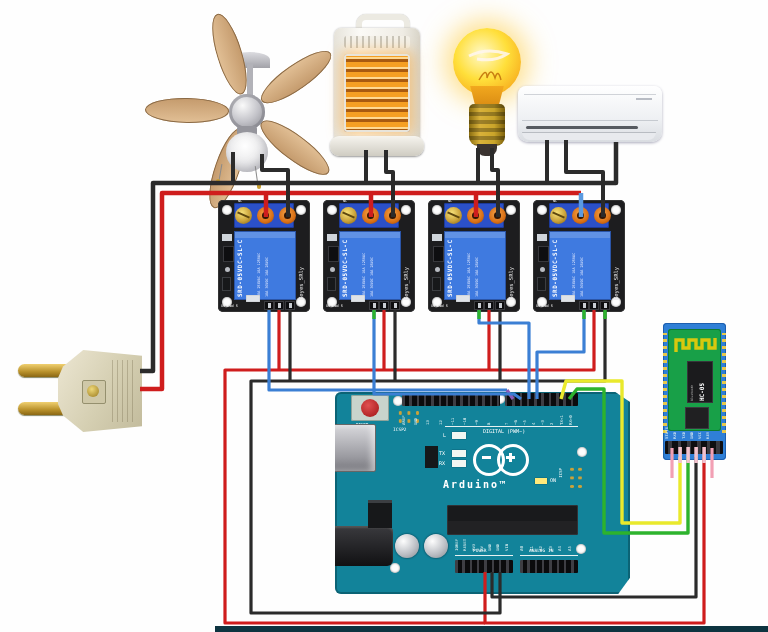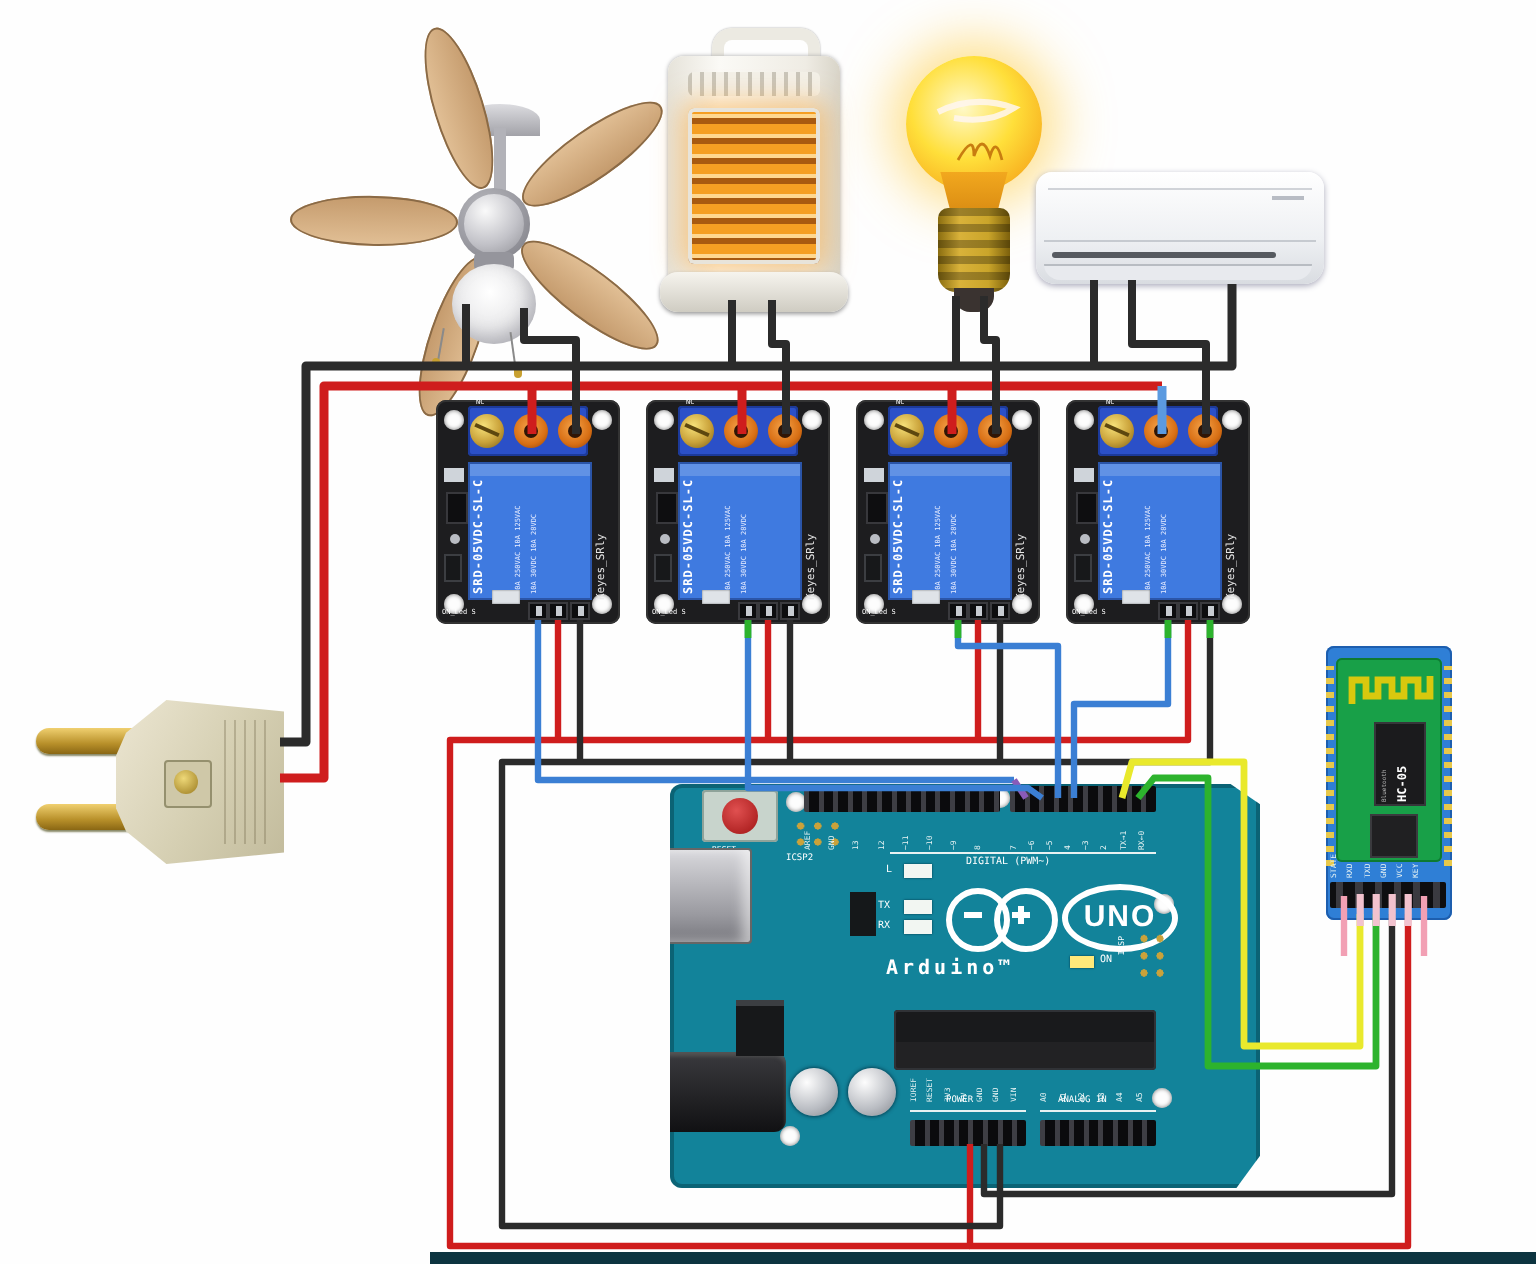--- a/index.html
+++ b/index.html
@@ -285,23 +285,20 @@
     <div class="ledrect c" style="left:117px;top:58px;width:14px;height:7px;"></div>
     <div class="c lab" style="left:104px;top:69px;font-size:5px;">RX</div>
     <div class="ledrect c" style="left:117px;top:68px;width:14px;height:7px;"></div>
     <div class="c" style="left:90px;top:54px;width:13px;height:22px;background:#15181a;"></div>
 
     <div class="logo-circle c" style="left:88px;top:52px;left:138px;top:52px;"></div>
     <div class="logo-circle c" style="left:162px;top:52px;"></div>
     <div class="c" style="left:147px;top:64px;width:9px;height:3px;background:#fff;"></div>
     <div class="c" style="left:171px;top:64px;width:9px;height:3px;background:#fff;"></div>
     <div class="c" style="left:174px;top:61px;width:3px;height:9px;background:#fff;"></div>
-    <div class="uno-oval c" style="left:196px;top:50px;width:52px;height:28px;line-height:28px;">
-      <span>UNO</span>
-    </div>
     <div class="c lab" style="left:108px;top:88px;font-size:10px;font-weight:bold;letter-spacing:2px;">Arduino™</div>
 
     <div class="ledrect c" style="left:200px;top:86px;width:12px;height:6px;background:#ffe97a;"></div>
     <div class="c lab" style="left:215px;top:86px;font-size:5px;">ON</div>
 
     <div class="c dots6" style="left:232px;top:72px;width:18px;height:26px;background-size:8px 8.6px;"></div>
     <div class="c lab" style="left:224px;top:76px;font-size:4px;writing-mode:vertical-rl;transform:rotate(180deg);">ICSP</div>
 
     <div class="c" style="left:-17px;top:32px;width:56px;height:46px;background:linear-gradient(#d8d8dc,#9a9aa0 70%,#78787e);border:1px solid #666;border-radius:2px;box-shadow:inset -4px 0 6px rgba(255,255,255,.5);"></div>
     <div class="c" style="left:-4px;top:134px;width:62px;height:40px;background:linear-gradient(#3a3a3e,#111113);border-radius:3px 6px 6px 3px;box-shadow:inset 0 2px 2px #555;"></div>

